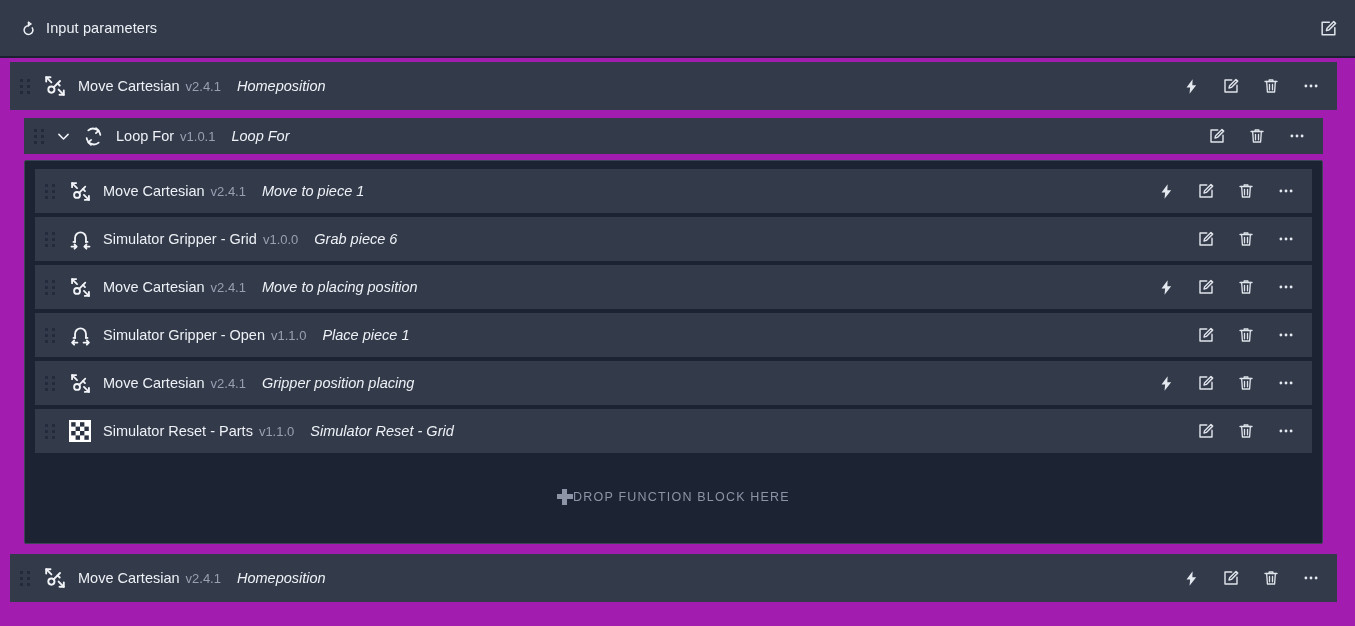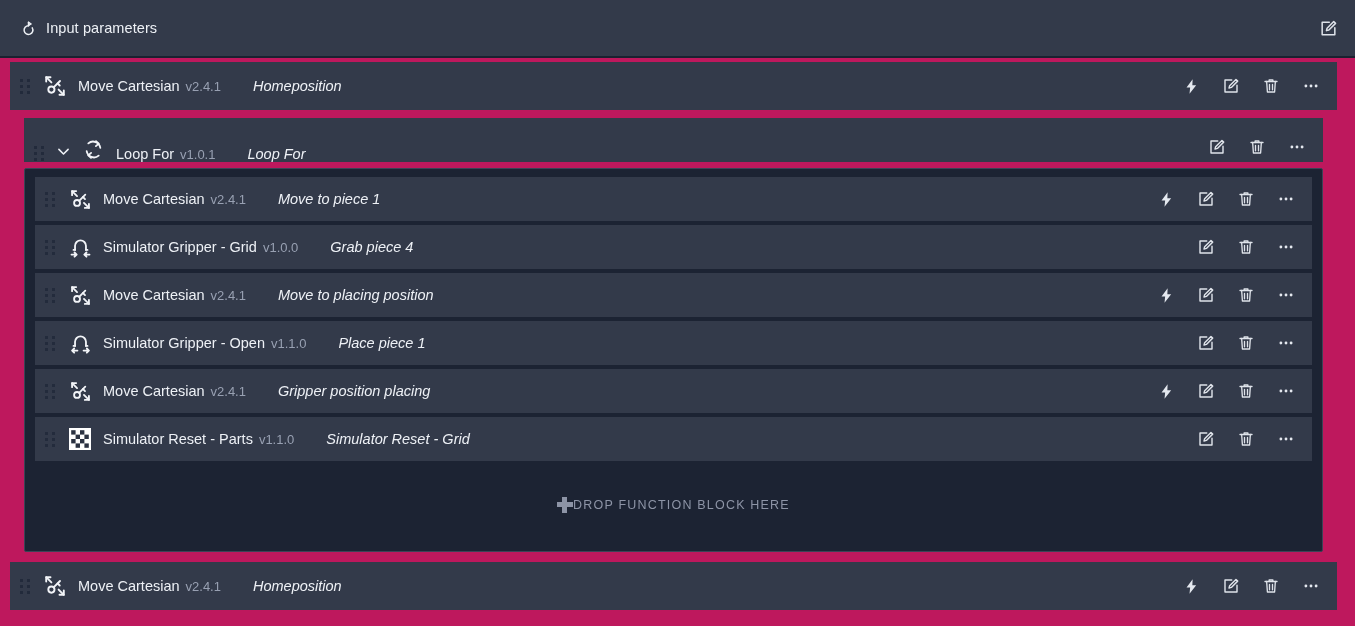--- a/index.html
+++ b/index.html
@@ -10,21 +10,21 @@
   body {
     width: 1355px;
     height: 626px;
     font-family: "Liberation Sans", sans-serif;
     color: #e6e9ef;
     overflow: hidden;
   }
   .app {
     width: 1355px;
     height: 626px;
-    background: #be185d;
+    background: #a21caf;
     display: flex;
     flex-direction: column;
   }
 
   
   .header {
     height: 58px;
     min-height: 58px;
     background: #333a4a;
     display: flex;
@@ -76,23 +76,22 @@
   .row.top-level {
     height: 48px;
     margin: 0 10px;
   }
   .row.nested {
     height: 44px;
     margin: 0 0 4px 0;
     background: #333a4a;
   }
   .row.loop-head {
-    height: 44px;
+    height: 36px;
     margin: 0 14px 0 14px;
-    align-items: flex-end;
   }
 
   .drag-handle {
     width: 14px;
     height: 18px;
     margin-left: 8px;
     margin-right: 6px;
     display: grid;
     grid-template-columns: repeat(2, 3px);
     grid-template-rows: repeat(3, 3px);
@@ -140,21 +139,21 @@
   .block-version {
     font-size: 13px;
     color: #98a0b2;
     margin-left: 6px;
     white-space: nowrap;
   }
   .block-label {
     font-size: 14.5px;
     font-style: italic;
     color: #eef1f6;
-    margin-left: 32px;
+    margin-left: 16px;
     white-space: nowrap;
   }
 
   .row-actions {
     margin-left: auto;
     display: flex;
     align-items: center;
     gap: 0px;
     padding-right: 6px;
   }
@@ -414,21 +413,21 @@
           <span class="block-icon">
             <svg width="23" height="23" viewBox="0 0 24 24" fill="none" stroke="#f2f4f8" stroke-width="1.9" stroke-linecap="round" stroke-linejoin="round">
               <path d="M6.3 14.5 V10.3 a5.7 5.7 0 0 1 11.4 0 v4.2"></path>
               <path d="M6.3 14.5 h-1.6 M17.7 14.5 h1.6"></path>
               <path d="M2.6 19.4 h5.2 M5.8 17.2 l2.2 2.2 -2.2 2.2"></path>
               <path d="M21.4 19.4 h-5.2 M18.2 17.2 l-2.2 2.2 2.2 2.2"></path>
             </svg>
           </span>
           <span class="block-name">Simulator Gripper - Grid</span>
           <span class="block-version">v1.0.0</span>
-          <span class="block-label">Grab piece 4</span>
+          <span class="block-label">Grab piece 6</span>
           <span class="row-actions">
             <span class="act ph"></span>
             <span class="act">
                 <svg width="18" height="18" viewBox="0 0 24 24" fill="none" stroke="#dfe3ea" stroke-width="1.9" stroke-linecap="round" stroke-linejoin="round">
                   <path d="M4 4 h9 M4 4 v16 h16 v-9"></path>
                   <path d="M18.6 3.2 l2.3 2.3 -8.4 8.4 -3.1 .8 .8 -3.1 z"></path>
                 </svg>
               </span>
             <span class="act">
                 <svg width="18" height="18" viewBox="0 0 24 24" fill="none" stroke="#dfe3ea" stroke-width="1.8" stroke-linecap="round" stroke-linejoin="round">

